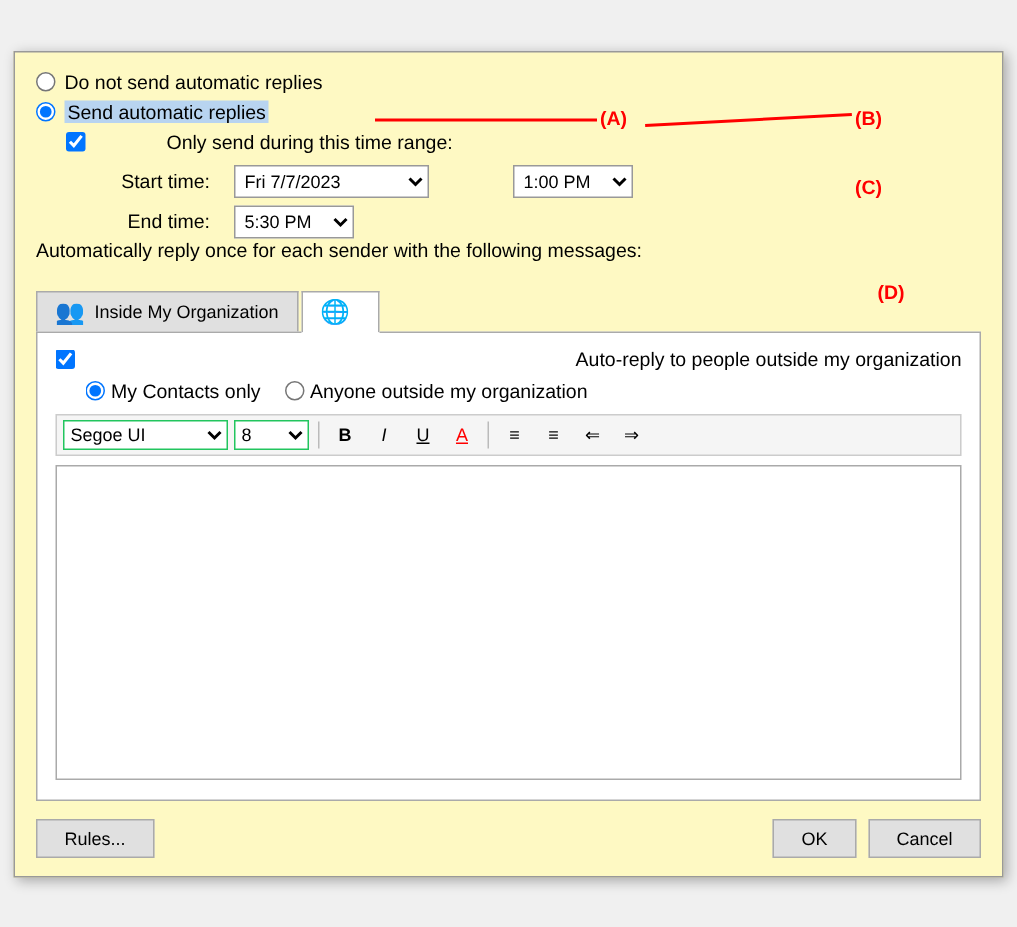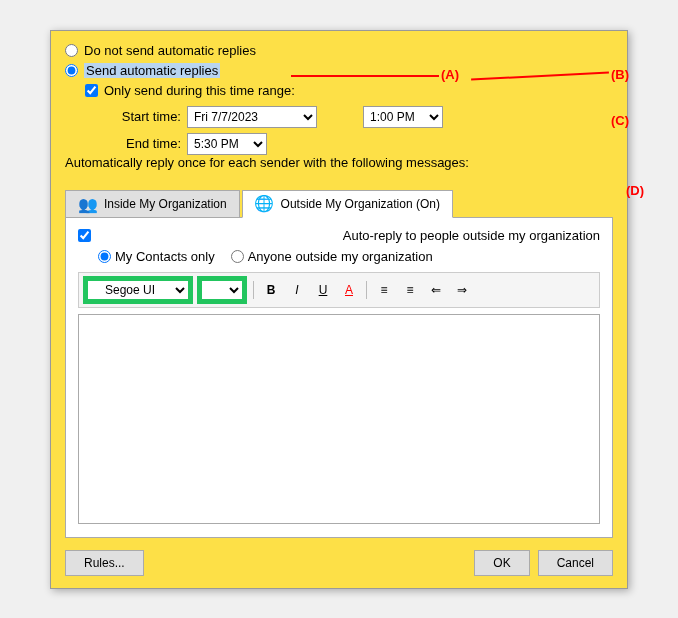--- a/index.html
+++ b/index.html
@@ -7,44 +7,45 @@
       font-family: 'Segoe UI', Tahoma, Geneva, Verdana, sans-serif;
       font-size: 13px;
       background: #f0f0f0;
       display: flex;
       justify-content: center;
       align-items: center;
       width: 678px;
       height: 618px;
     }
     .dialog {
-      width: 578px;
-      background: #fde047;
+      width: 660px;
+      background: #fef9c3;
       border: 1px solid #999;
       box-shadow: 2px 2px 8px rgba(0,0,0,0.3);
       padding: 12px 14px 12px 14px;
       position: relative;
     }
     .radio-row {
       display: flex;
       align-items: center;
       margin-bottom: 5px;
     }
     .radio-row input[type="radio"] { margin-right: 6px; }
     .checkbox-row {
       display: flex;
       align-items: center;
       margin-left: 20px;
       margin-bottom: 8px;
+      gap: 48px;
     }
     .checkbox-row input[type="checkbox"] { margin-right: 6px; }
     .time-grid {
       display: grid;
       grid-template-columns: 80px 170px 120px;
-      gap: 5px 6px;
+      gap: 5px 16px;
       margin-left: 36px;
       align-items: center;
     }
     .time-label { text-align: right; }
     .time-select-wrapper {
       display: flex;
       align-items: flex-end;
       gap: 2px;
     }
     .time-select-wrapper select {
@@ -117,24 +118,24 @@
     .toolbar {
       display: flex;
       align-items: center;
       gap: 4px;
       margin-bottom: 6px;
       border: 1px solid #ccc;
       padding: 3px 4px;
       background: #f5f5f5;
     }
     .toolbar select {
-      border: 5px solid #22c55e;
-      background: white;
-      font-size: 12px;
-      padding: 1px 13px;
+      border: 1px solid #22c55e;
+      background: white;
+      font-size: 12px;
+      padding: 1px 0;
     }
     .font-select { width: 110px; }
     .size-select { width: 50px; }
     .toolbar-btn {
       padding: 2px 5px;
       font-size: 12px;
       border: 1px solid transparent;
       background: transparent;
       cursor: pointer;
       min-width: 22px;
@@ -220,21 +221,20 @@
 
   <div class="auto-reply-label">Automatically reply once for each sender with the following messages:</div>
 
   <div class="tabs-container">
     <div class="tab">
       <span class="tab-icon">👥</span>
       <span>Inside My Organization</span>
     </div>
     <div class="tab active">
       <span class="tab-icon">🌐</span>
-      <span>Outside My Organization (On)</span>
     </div>
   </div>
 
   <div class="tab-panel">
     
     <div class="tab-panel-inner-label">
       <input type="checkbox" id="auto-reply-outside" checked="" style="">
       <label for="auto-reply-outside">Auto-reply to people outside my organization</label>
     </div>
 

